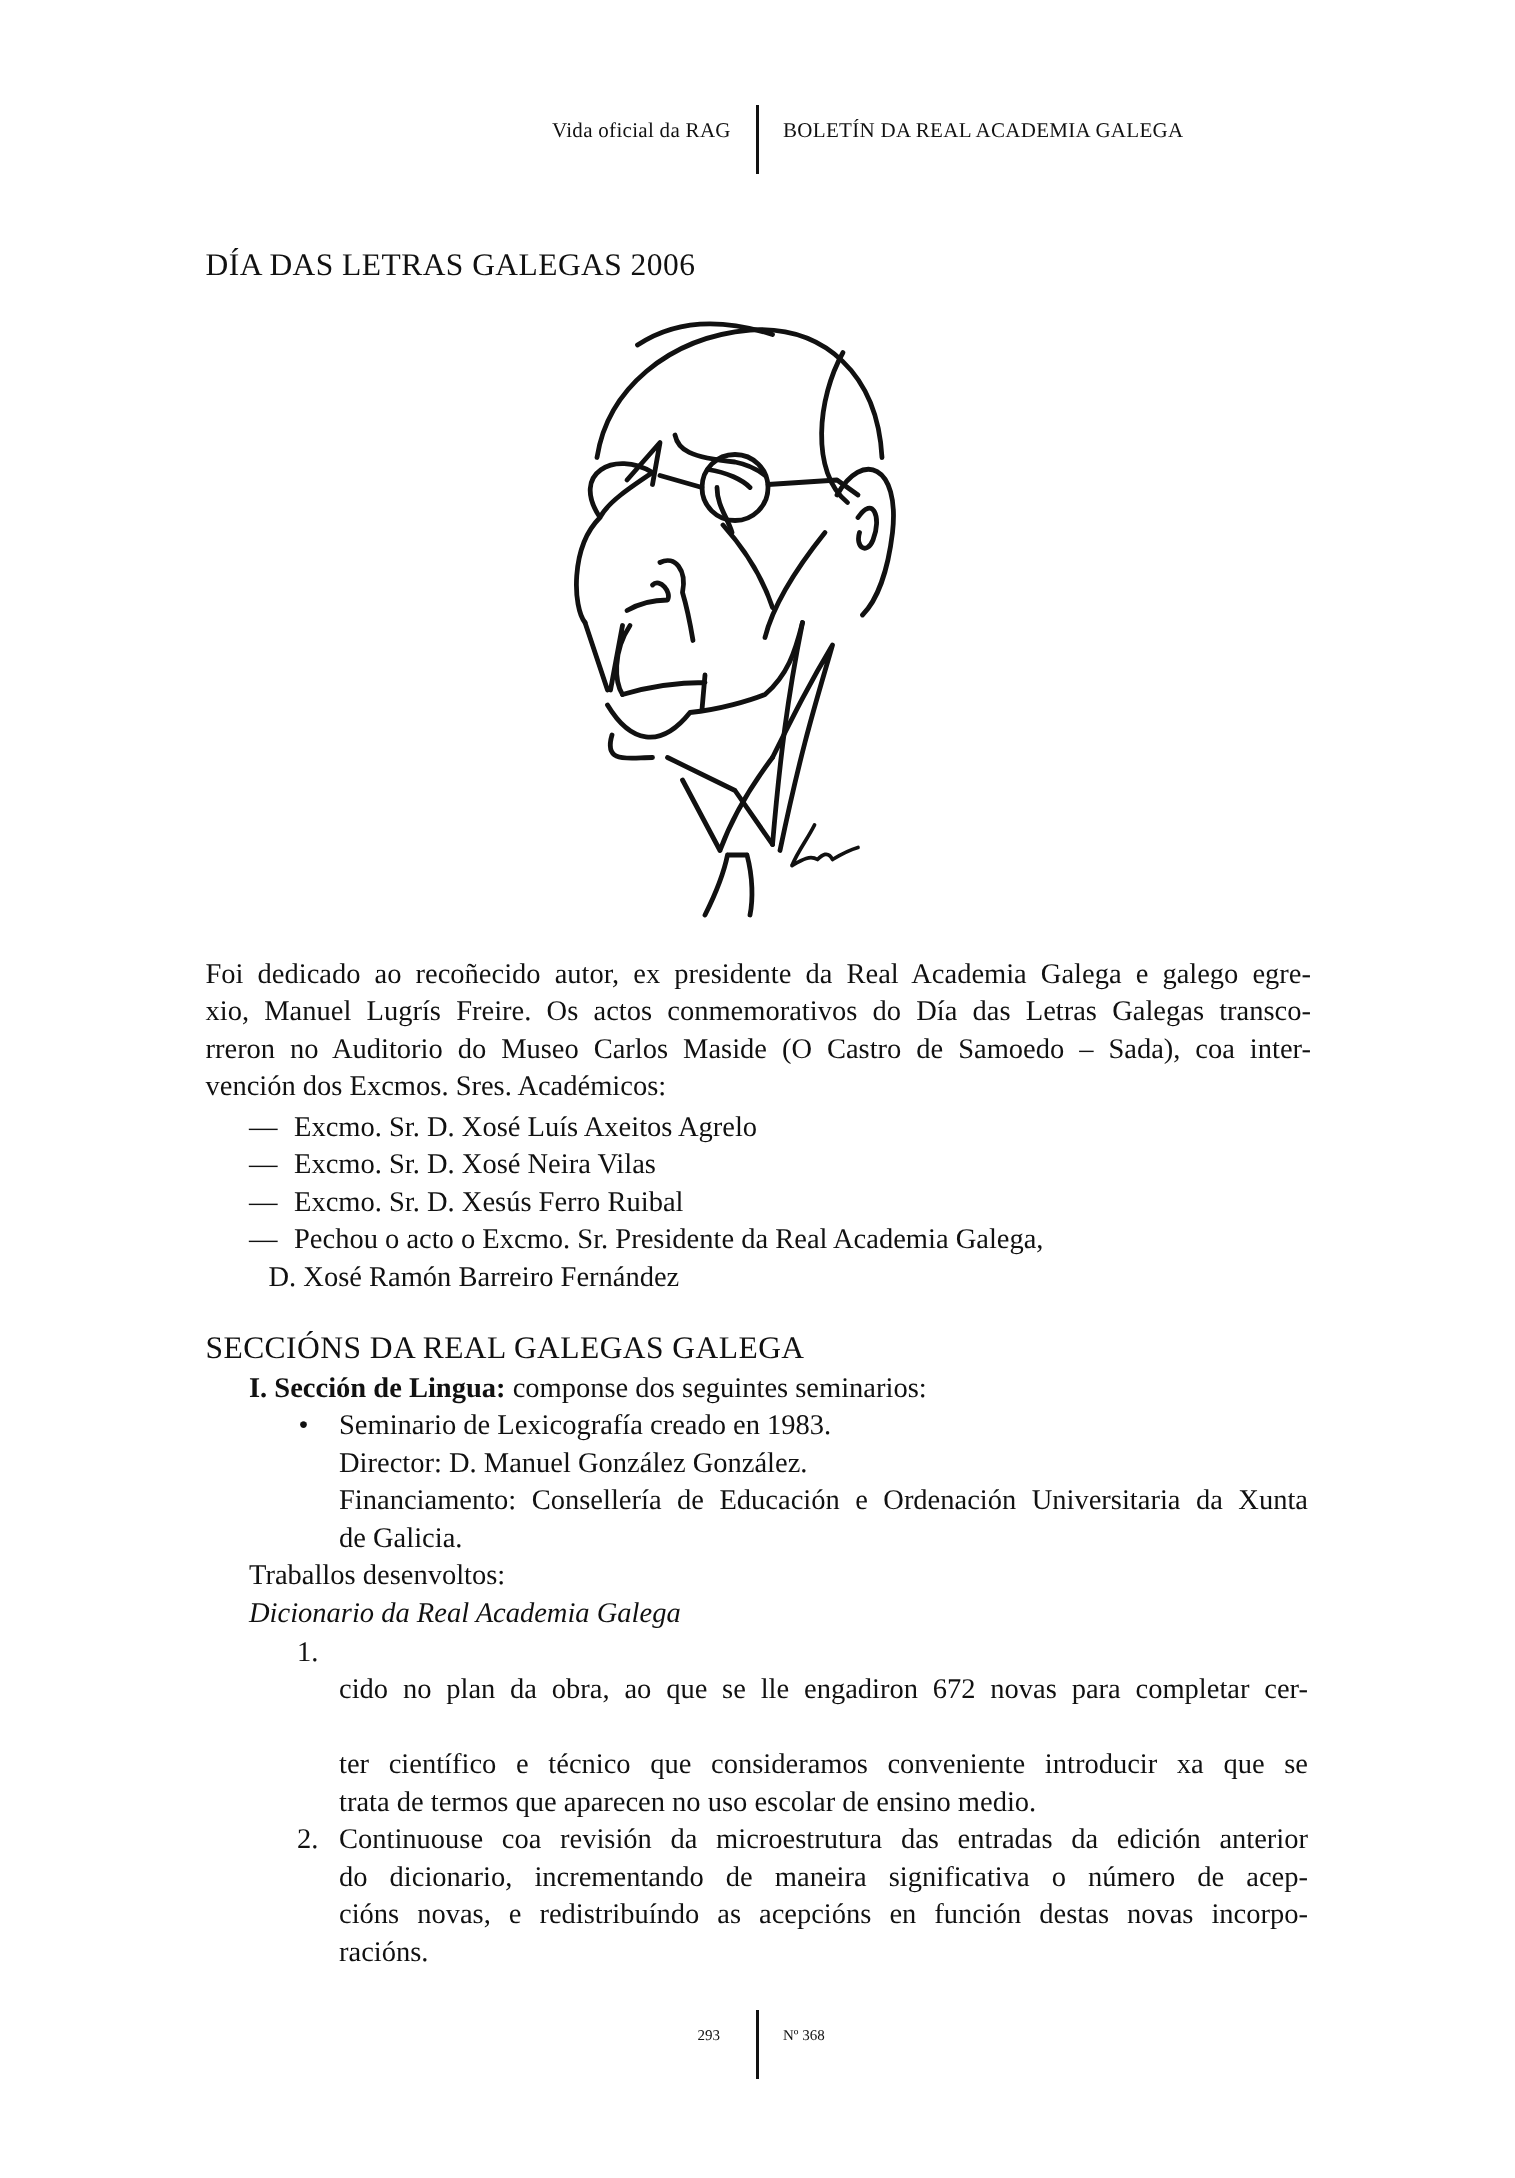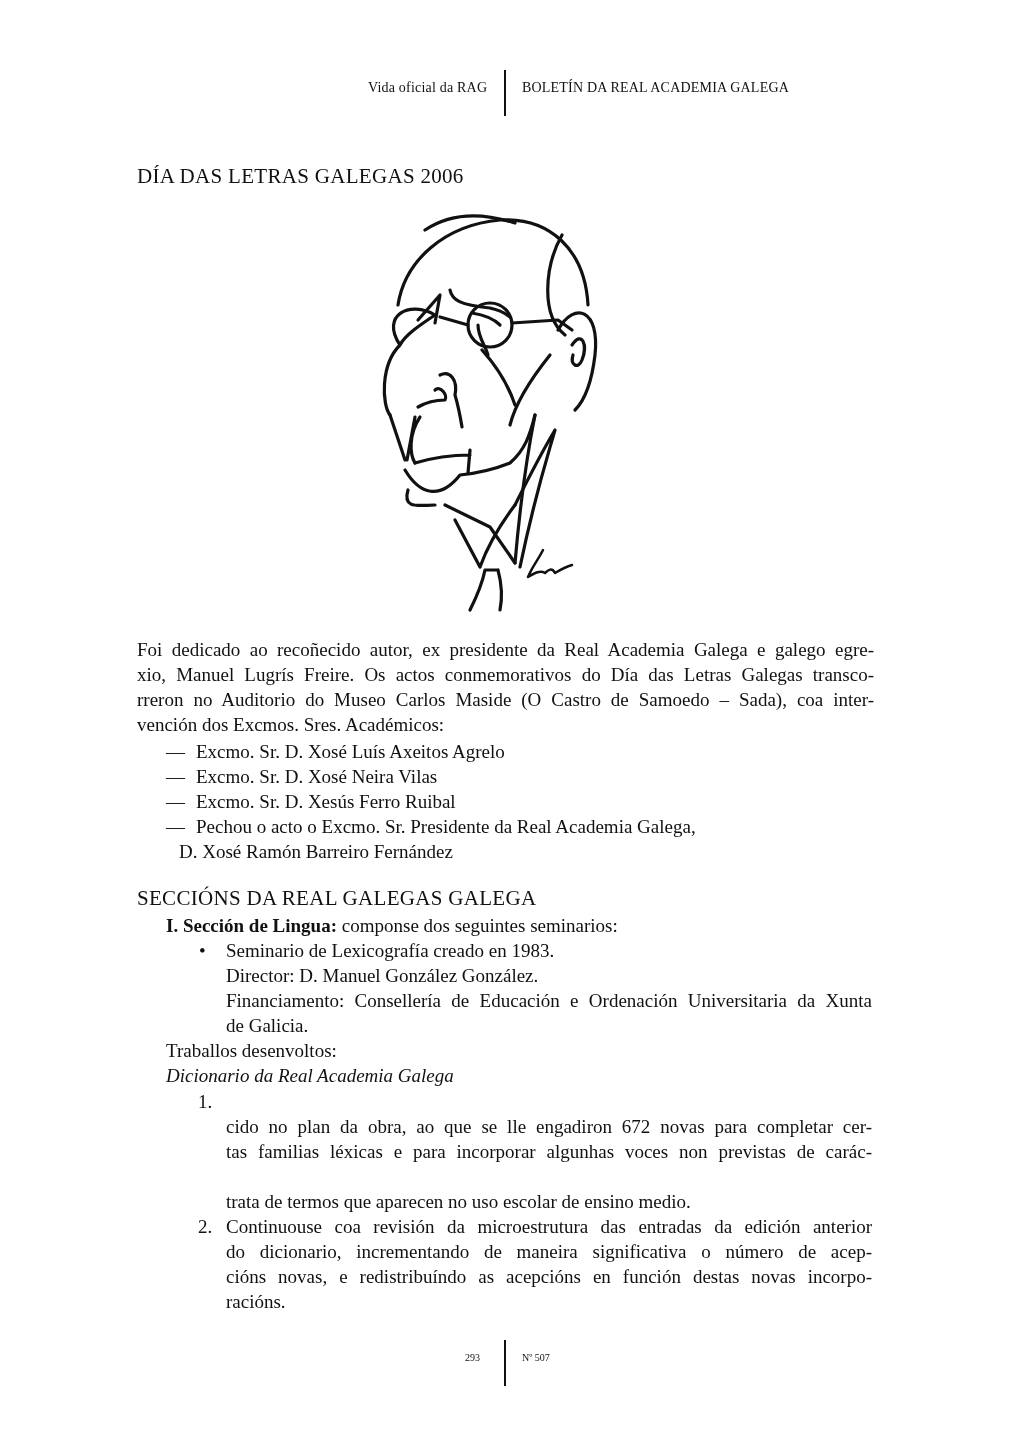--- a/index.html
+++ b/index.html
@@ -95,30 +95,30 @@
 <div class="abs txt just" style="left:226px; top:988px; width:646px;">Financiamento: Consellería de Educación e Ordenación Universitaria da Xunta</div>
 <div class="abs txt" style="left:226px; top:1013px;">de Galicia.</div>
 
 <div class="abs txt" style="left:166px; top:1038px;">Traballos desenvoltos:</div>
 <div class="abs txt it" style="left:166px; top:1063px;">Dicionario da Real Academia Galega</div>
 
 <div>
   <div class="abs txt" style="left:198px; top:1089px;">1.</div>
   <div class="abs txt" style="left:226px; top:1089px; width:646px; height:125px;">
     <div class="line just" style="top:25px;">cido no plan da obra, ao que se lle engadiron 672 novas para completar cer-</div>
-    <div class="line just" style="top:50px;">tas familias léxicas e para incorporar algunhas voces non previstas de carác-</div>
+    <div class="line just" style="top:75px;">ter científico e técnico que consideramos conveniente introducir xa que se</div>
     <div class="line" style="top:100px;">trata de termos que aparecen no uso escolar de ensino medio.</div>
   </div>
 </div>
 
 <div>
   <div class="abs txt" style="left:198px; top:1214px;">2.</div>
   <div class="abs txt" style="left:226px; top:1214px; width:646px; height:100px;">
     <div class="line just" style="top:0;">Continuouse coa revisión da microestrutura das entradas da edición anterior</div>
     <div class="line just" style="top:50px;">cións novas, e redistribuíndo as acepcións en función destas novas incorpo-</div>
     <div class="line just" style="top:25px;">do dicionario, incrementando de maneira significativa o número de acep-</div>
     <div class="line" style="top:75px;">racións.</div>
   </div>
 </div>
 
 <div class="abs foot" style="left:465px;">293</div>
 <div class="vrule" style="left:504px; top:1340px; height:46px;"></div>
-<div class="abs foot" style="left:522px;">Nº 507</div>
+<div class="abs foot" style="left:522px;">Nº 368</div>
 
 </body></html>

